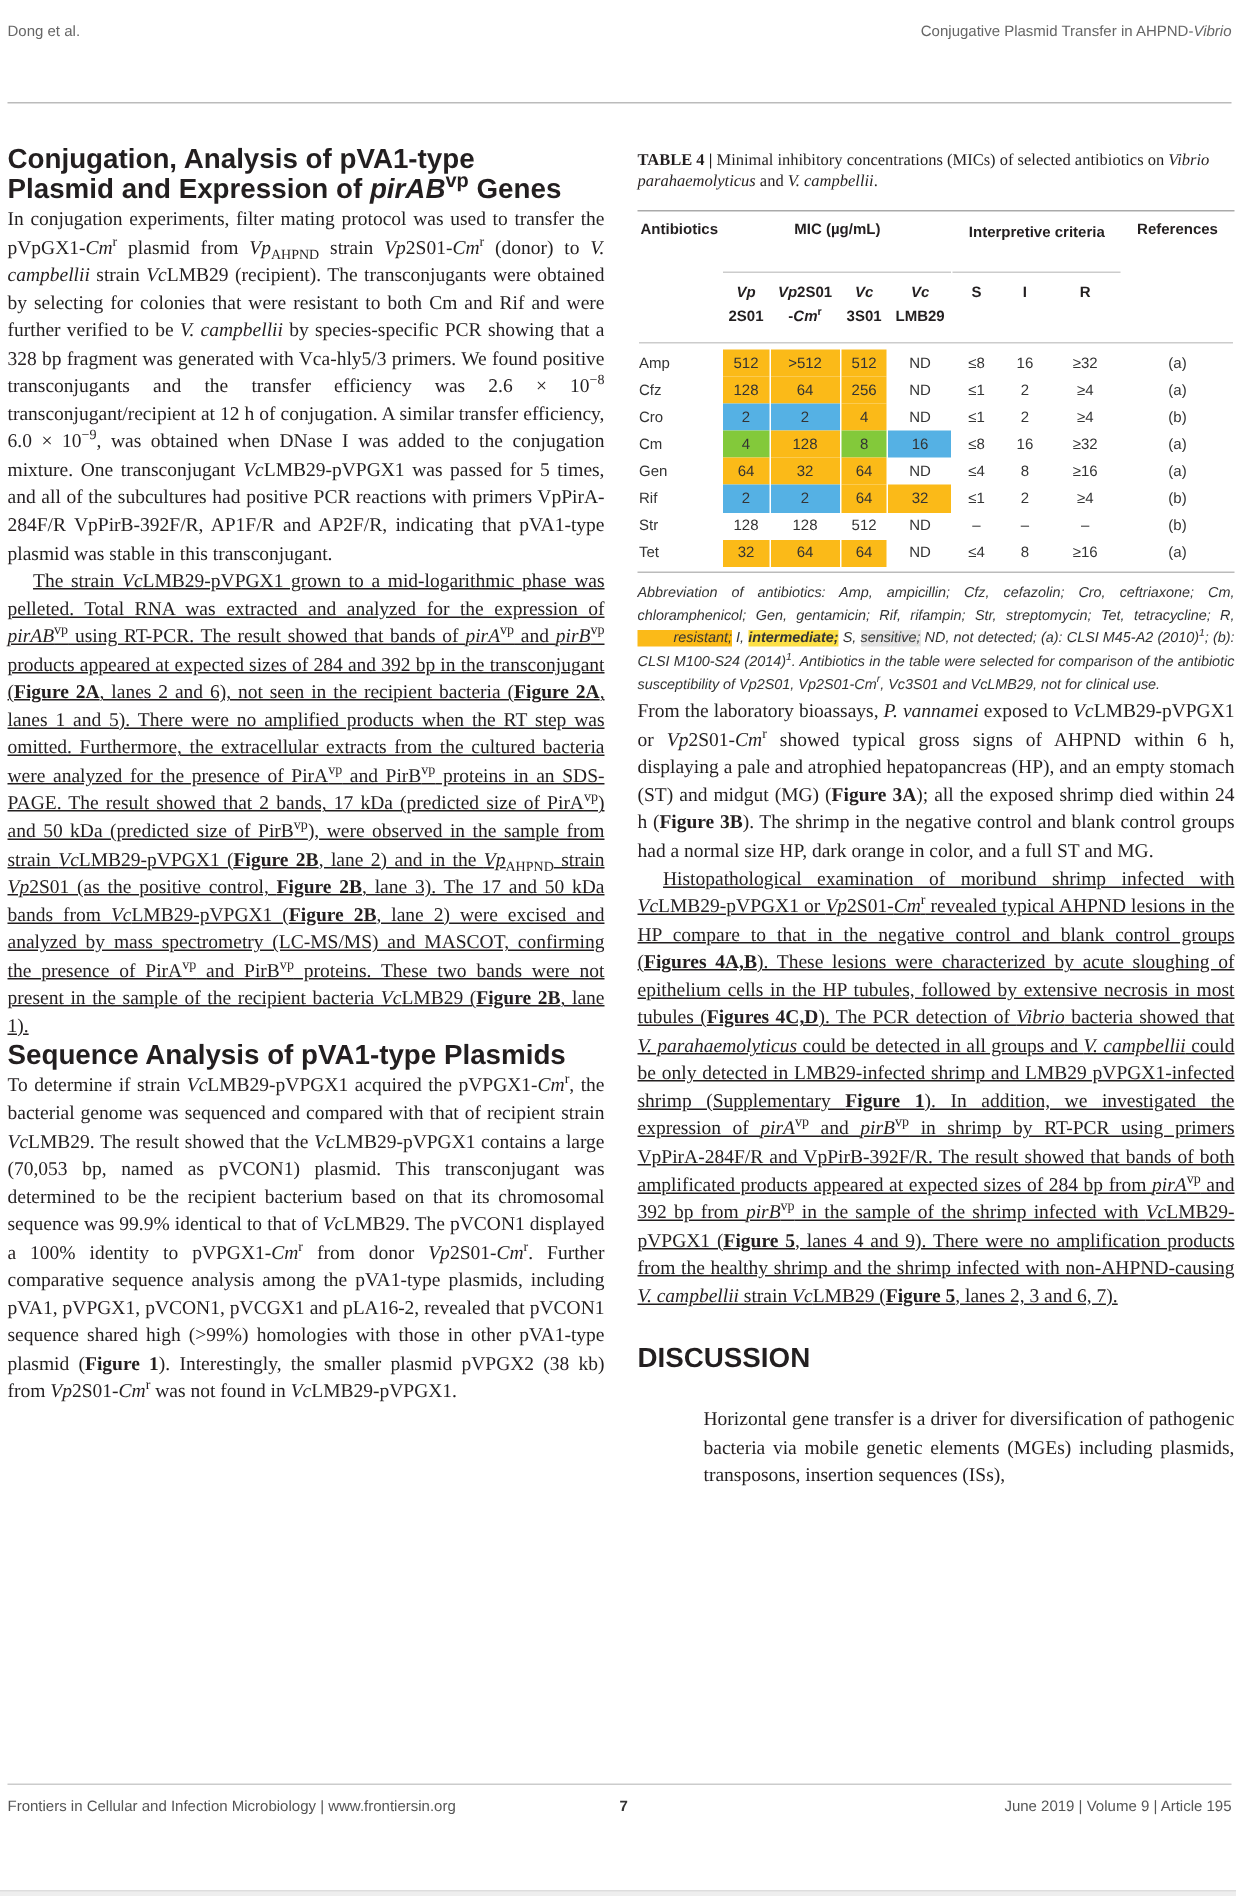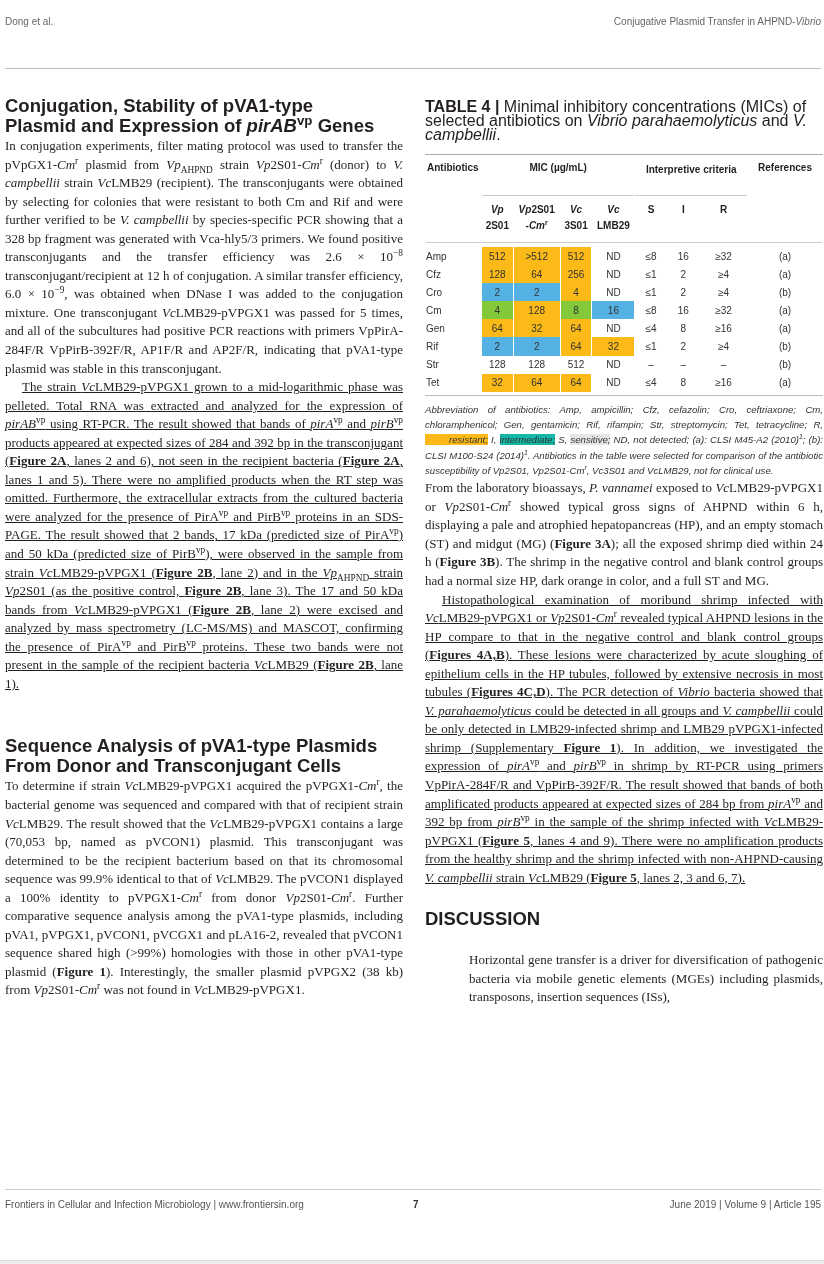--- a/index.html
+++ b/index.html
@@ -9,32 +9,32 @@
   .running-head .right { position:absolute; right:0; top:0; }
   .head-rule { position:absolute; top:68px; left:5px; right:3px; height:1px; background:#bbb; }
   .col { position:absolute; top:88px; width:398px; }
   .col-left { left:5px; }
   .col-right { left:425px; }
   h2 { font-family:"Liberation Sans", sans-serif; font-weight:bold; font-size:18.5px; line-height:20px; margin:0; color:#231f20; }
   p.body { font-family:"Liberation Serif", serif; font-size:13px; line-height:18.55px; margin:0; text-align:justify; }
   p.indent { text-indent:17px;text-decoration:underline; }
   sup { font-size:0.72em; line-height:0; vertical-align:super; }
   sub { font-size:0.72em; line-height:0; }
-  .tbl-title { font-family:Liberation Sans, sans-serif; font-size:16px; line-height:14px; margin:0 0 6px 0; color:#231f20; }
+  .tbl-title { font-family:Liberation Serif, serif; font-size:11px; line-height:14px; margin:0 0 6px 0; color:#231f20; }
   .tbl-rule { height:1px; background:#aaa; }
   table.mic { width:100%; border-collapse:separate; border-spacing:1px 0; font-family:"Liberation Sans", sans-serif; font-size:10px; color:#333; }
   table.mic th { font-weight:bold; color:#231f20; }
   table.mic td { height:18.1px; padding:0; text-align:center; }
   table.mic td.abx { text-align:left; width:55px; }
   .cR { background:#fbba18; }
   .cI { background:#55b1e4; }
   .cS { background:#83c93a; }
   .footnote { font-family:"Liberation Sans", sans-serif; font-style:italic; font-size:9.6px; line-height:15.3px; color:#333; text-align:justify; margin:6px 0 0 0; }
   .hl-R { background:#fbba18;padding-left:24px; }
-  .hl-I { background:#14b8a6; }
+  .hl-I { background:#fde047;font-weight:bold; }
   .hl-S { background:#e5e5e5; }
   .footer-rule { position:absolute; top:1189px; left:5px; right:3px; height:1px; background:#ccc; }
   .footer { position:absolute; top:1199px; left:5px; right:3px; font-family:"Liberation Sans", sans-serif; font-size:10px; color:#555; }
   .footer .left { position:absolute; left:0; }
   .footer .mid { position:absolute; left:408px; font-weight:bold; color:#333; }
   .footer .right { position:absolute; right:0; }
   .bottom-bar { position:absolute; top:1260px; left:0; right:0; height:4px; background:#eee; border-top:1px solid #ddd; }
   i { font-style:italic; }
   b { font-weight:bold; }
 </style>
@@ -42,29 +42,28 @@
 <body>
 
 <div class="running-head">
   <span class="left">Dong et al.</span>
   <span class="right"><span>Conjugative Plasmid Transfer in AHPND-</span><i>Vibrio</i></span>
 </div>
 <div class="head-rule"></div>
 
 <div class="col col-left">
   <h2 style="margin-top:8px;">
-    <span>Conjugation, Stability of pVA1-type</span><br>
+    <span>Conjugation, Analysis of pVA1-type</span><br>
     <span>Plasmid and Expression of </span><i>pirAB</i><sup>vp</sup><span> Genes</span>
   </h2>
   <p class="body rich" style="margin-top:1px;">In conjugation experiments, filter mating protocol was used to transfer the pVpGX1-<i>Cm</i><sup>r</sup> plasmid from <i>Vp</i><sub>AHPND</sub> strain <i>Vp</i>2S01-<i>Cm</i><sup>r</sup> (donor) to <i>V. campbellii</i> strain <i>Vc</i>LMB29 (recipient). The transconjugants were obtained by selecting for colonies that were resistant to both Cm and Rif and were further verified to be <i>V. campbellii</i> by species-specific PCR showing that a 328 bp fragment was generated with Vca-hly5/3 primers. We found positive transconjugants and the transfer efficiency was 2.6 × 10<sup>−8</sup> transconjugant/recipient at 12 h of conjugation. A similar transfer efficiency, 6.0 × 10<sup>−9</sup>, was obtained when DNase I was added to the conjugation mixture. One transconjugant <i>Vc</i>LMB29-pVPGX1 was passed for 5 times, and all of the subcultures had positive PCR reactions with primers VpPirA-284F/R VpPirB-392F/R, AP1F/R and AP2F/R, indicating that pVA1-type plasmid was stable in this transconjugant.</p>
   <p class="body indent rich">The strain <i>Vc</i>LMB29-pVPGX1 grown to a mid-logarithmic phase was pelleted. Total RNA was extracted and analyzed for the expression of <i>pirAB</i><sup>vp</sup> using RT-PCR. The result showed that bands of <i>pirA</i><sup>vp</sup> and <i>pirB</i><sup>vp</sup> products appeared at expected sizes of 284 and 392 bp in the transconjugant (<b>Figure 2A</b>, lanes 2 and 6), not seen in the recipient bacteria (<b>Figure 2A</b>, lanes 1 and 5). There were no amplified products when the RT step was omitted. Furthermore, the extracellular extracts from the cultured bacteria were analyzed for the presence of PirA<sup>vp</sup> and PirB<sup>vp</sup> proteins in an SDS-PAGE. The result showed that 2 bands, 17 kDa (predicted size of PirA<sup>vp</sup>) and 50 kDa (predicted size of PirB<sup>vp</sup>), were observed in the sample from strain <i>Vc</i>LMB29-pVPGX1 (<b>Figure 2B</b>, lane 2) and in the <i>Vp</i><sub>AHPND</sub> strain <i>Vp</i>2S01 (as the positive control, <b>Figure 2B</b>, lane 3). The 17 and 50 kDa bands from <i>Vc</i>LMB29-pVPGX1 (<b>Figure 2B</b>, lane 2) were excised and analyzed by mass spectrometry (LC-MS/MS) and MASCOT, confirming the presence of PirA<sup>vp</sup> and PirB<sup>vp</sup> proteins. These two bands were not present in the sample of the recipient bacteria <i>Vc</i>LMB29 (<b>Figure 2B</b>, lane 1).</p>
 
-  <h2 style="margin-top:43px;">
+  <h2 style="">
     <span>Sequence Analysis of pVA1-type Plasmids</span><br>
-    <span>From Donor and Transconjugant Cells</span>
   </h2>
   <p class="body rich" style="margin-top:1px;">To determine if strain <i>Vc</i>LMB29-pVPGX1 acquired the pVPGX1-<i>Cm</i><sup>r</sup>, the bacterial genome was sequenced and compared with that of recipient strain <i>Vc</i>LMB29. The result showed that the <i>Vc</i>LMB29-pVPGX1 contains a large (70,053 bp, named as pVCON1) plasmid. This transconjugant was determined to be the recipient bacterium based on that its chromosomal sequence was 99.9% identical to that of <i>Vc</i>LMB29. The pVCON1 displayed a 100% identity to pVPGX1-<i>Cm</i><sup>r</sup> from donor <i>Vp</i>2S01-<i>Cm</i><sup>r</sup>. Further comparative sequence analysis among the pVA1-type plasmids, including pVA1, pVPGX1, pVCON1, pVCGX1 and pLA16-2, revealed that pVCON1 sequence shared high (&gt;99%) homologies with those in other pVA1-type plasmid (<b>Figure 1</b>). Interestingly, the smaller plasmid pVPGX2 (38 kb) from <i>Vp</i>2S01-<i>Cm</i><sup>r</sup> was not found in <i>Vc</i>LMB29-pVPGX1.</p>
 </div>
 
 <div class="col col-right" style="top:100px;">
   <div class="tbl-title">
     <b>TABLE 4 |</b><span> Minimal inhibitory concentrations (MICs) of selected antibiotics on </span><i>Vibrio parahaemolyticus</i><span> and </span><i>V. campbellii</i><span>.</span>
   </div>
   <div class="tbl-rule" style="margin-top:12px;"></div>
   <table class="mic">

